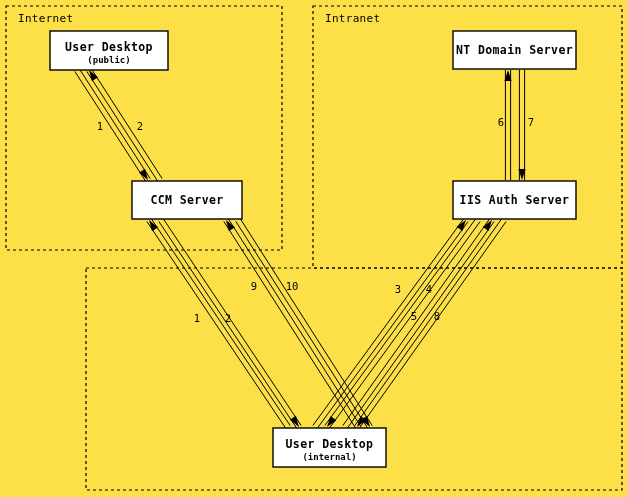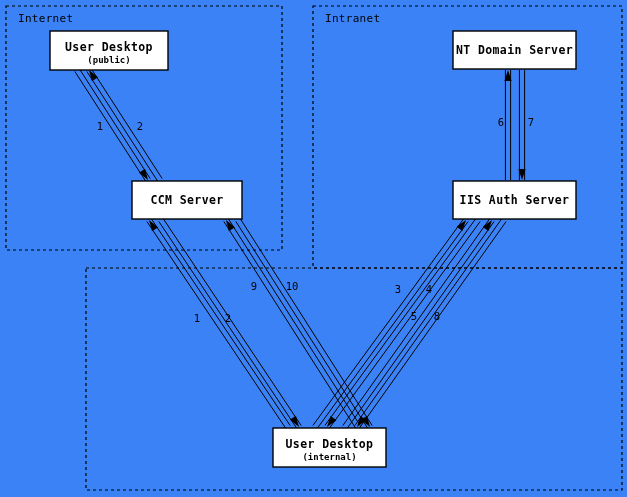--- a/index.html
+++ b/index.html
@@ -4,21 +4,21 @@
 <style>
   html, body {
     margin: 0;
     padding: 0;
     background: #ffffff;
   }
   #canvas {
     position: relative;
     width: 627px;
     height: 497px;
-    background: #3b82f6;
+    background: #fde047;
     font-family: "DejaVu Sans Mono", "Liberation Mono", monospace;
     overflow: hidden;
   }
   svg.layer {
     position: absolute;
     left: 0;
     top: 0;
     width: 627px;
     height: 497px;
   }

